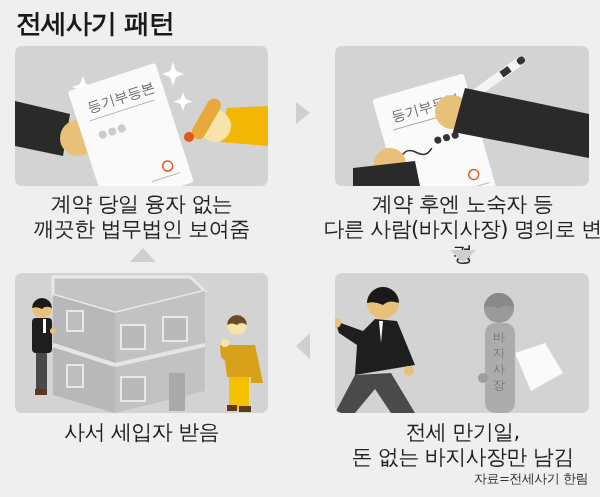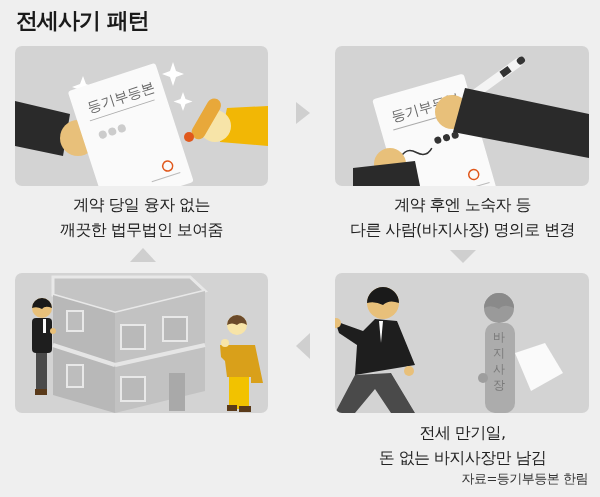--- a/index.html
+++ b/index.html
@@ -1,21 +1,21 @@
 <!DOCTYPE html>
 <html><head>
 <meta charset="utf-8">
 <style>
   * { box-sizing: border-box; margin: 0; padding: 0; }
   html, body { width: 600px; height: 497px; background: #efefef; overflow: hidden; }
   body { position: relative; font-family: "DejaVu Sans", "Liberation Sans", sans-serif; color: #222; }
-  .title { position: absolute; left: 16px; top: 6px; font-size: 22px; font-weight: bold; letter-spacing: -1px; color: #1a1a1a; }
+  .title { position: absolute; left: 16px; top: 6px; font-size: 26px; font-weight: bold; letter-spacing: -1px; color: #1a1a1a; }
   .panel { position: absolute; background: #d3d3d3; border-radius: 7px; overflow: hidden; }
   .panel svg { position: absolute; left: 0; top: 0; width: 100%; height: 100%; }
-  .caption { position: absolute; text-align: center; font-size: 16px; line-height: 25px; color: #222; letter-spacing: -0.6px; }
+  .caption { position: absolute; text-align: center; font-size: 21px; line-height: 25px; color: #222; letter-spacing: -0.6px; }
   .arrow { position: absolute; width: 0; height: 0; }
   .source { position: absolute; right: 12px; top: 470px; font-size: 13px; color: #333; letter-spacing: -0.5px; }
 </style>
 </head>
 <body>
 
 <div class="title">전세사기 패턴</div>
 
 <div class="panel" style="left:15px;top:46px;width:253px;height:140px;">
   <svg viewBox="0 0 253 140">
@@ -146,17 +146,18 @@
     <circle cx="222" cy="52" r="10" fill="#f7e4a8"></circle>
     <path d="M212 52 a10 10 0 0 1 20 0 q-6 -4 -10 0 q-5 -3 -10 0z" fill="#6b4a2a"></path>
     <polygon points="205,72 240,72 248,110 236,110 236,104 212,104 210,88 206,84" fill="#d9a01a"></polygon>
     <circle cx="210" cy="70" r="4" fill="#f7e4a8"></circle>
     <rect x="214" y="104" width="20" height="32" fill="#f2c200"></rect>
     <rect x="212" y="132" width="10" height="6" fill="#5a3a1a"></rect>
     <rect x="224" y="133" width="12" height="6" fill="#5a3a1a"></rect>
   </svg>
 </div>
 <div class="caption" style="left:15px;top:420px;width:253px;">
+  <div>사서 세입자 받음</div>
 </div>
 
 <div class="arrow" style="left:130px;top:248px;border-left:13px solid transparent;border-right:13px solid transparent;border-bottom:14px solid #cfcfcf;"></div>
 
-<div class="source">자료=등기부등본 한림</div>
+<div class="source">자료=전세사기 한림</div>
 
 </body></html>

